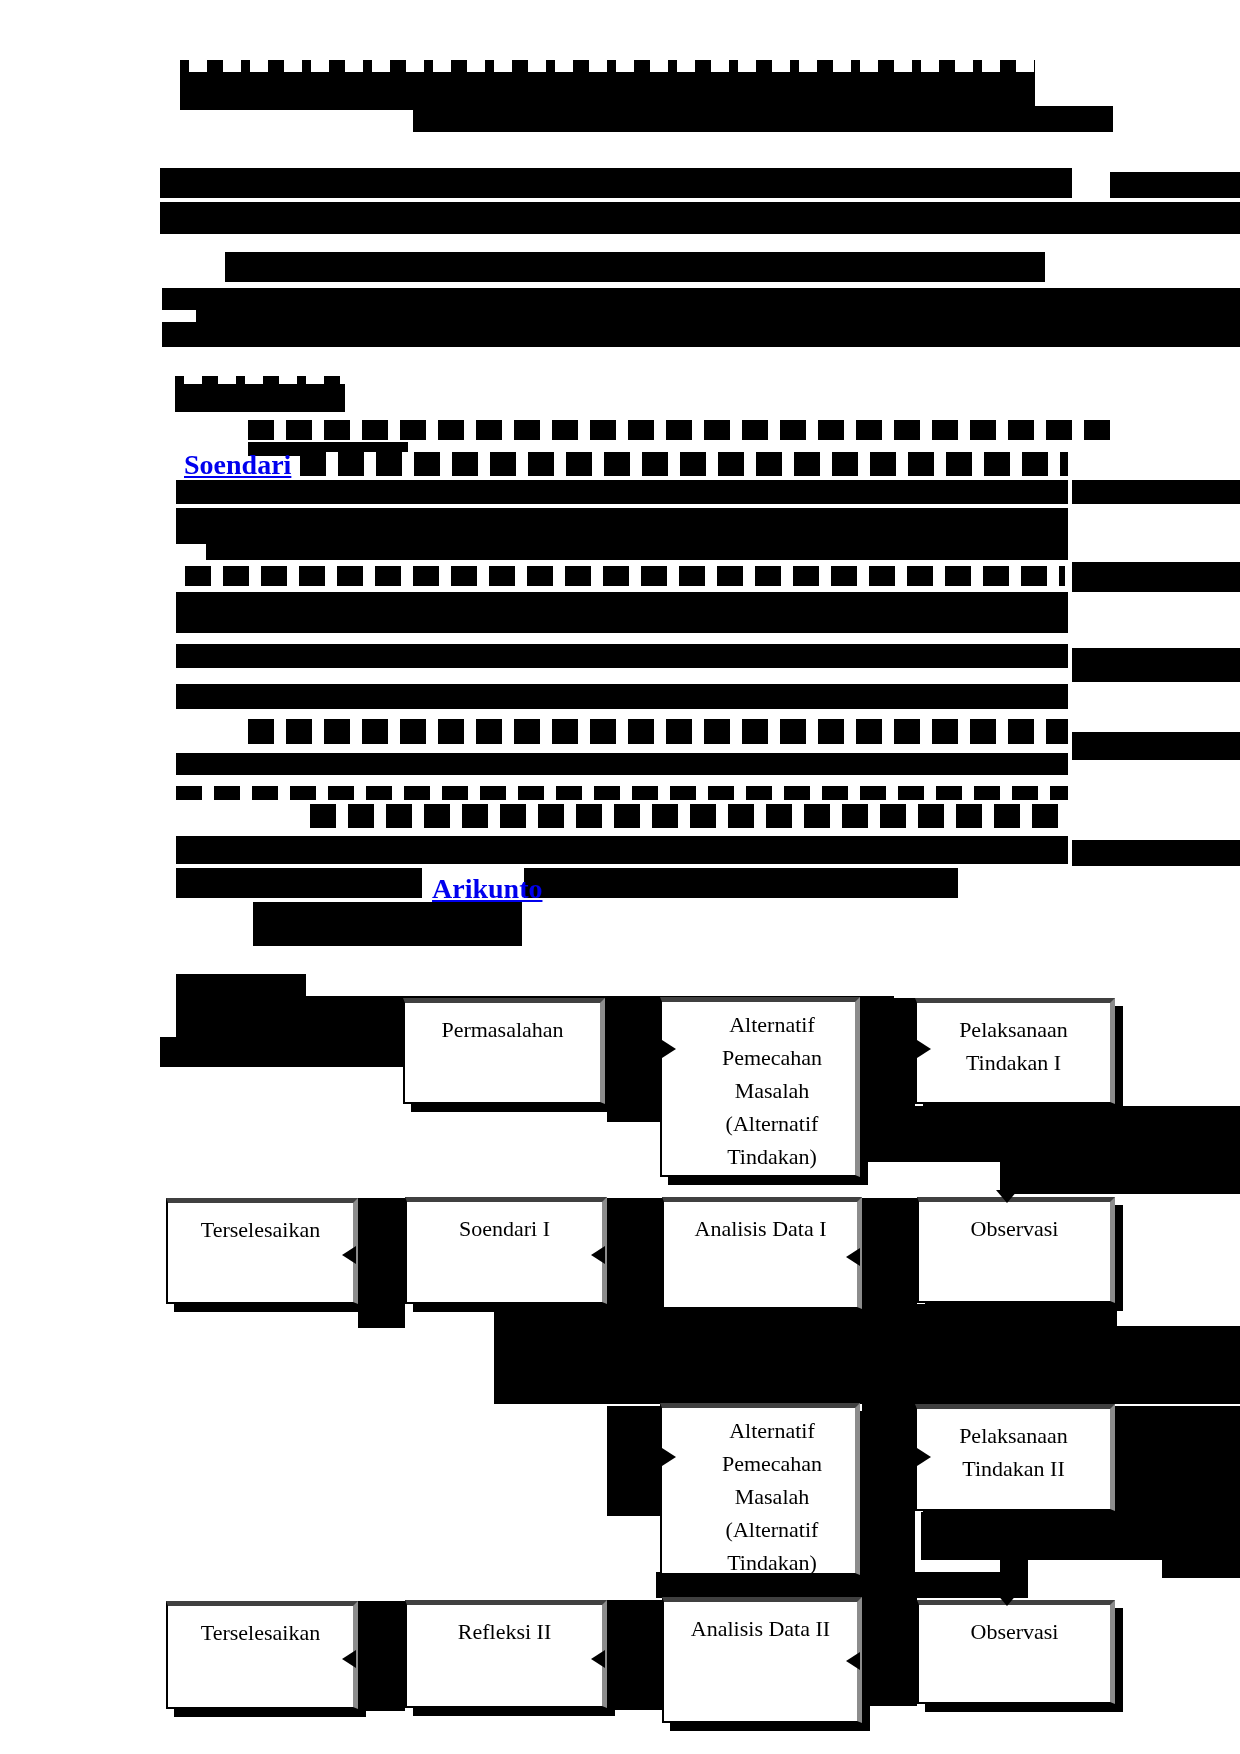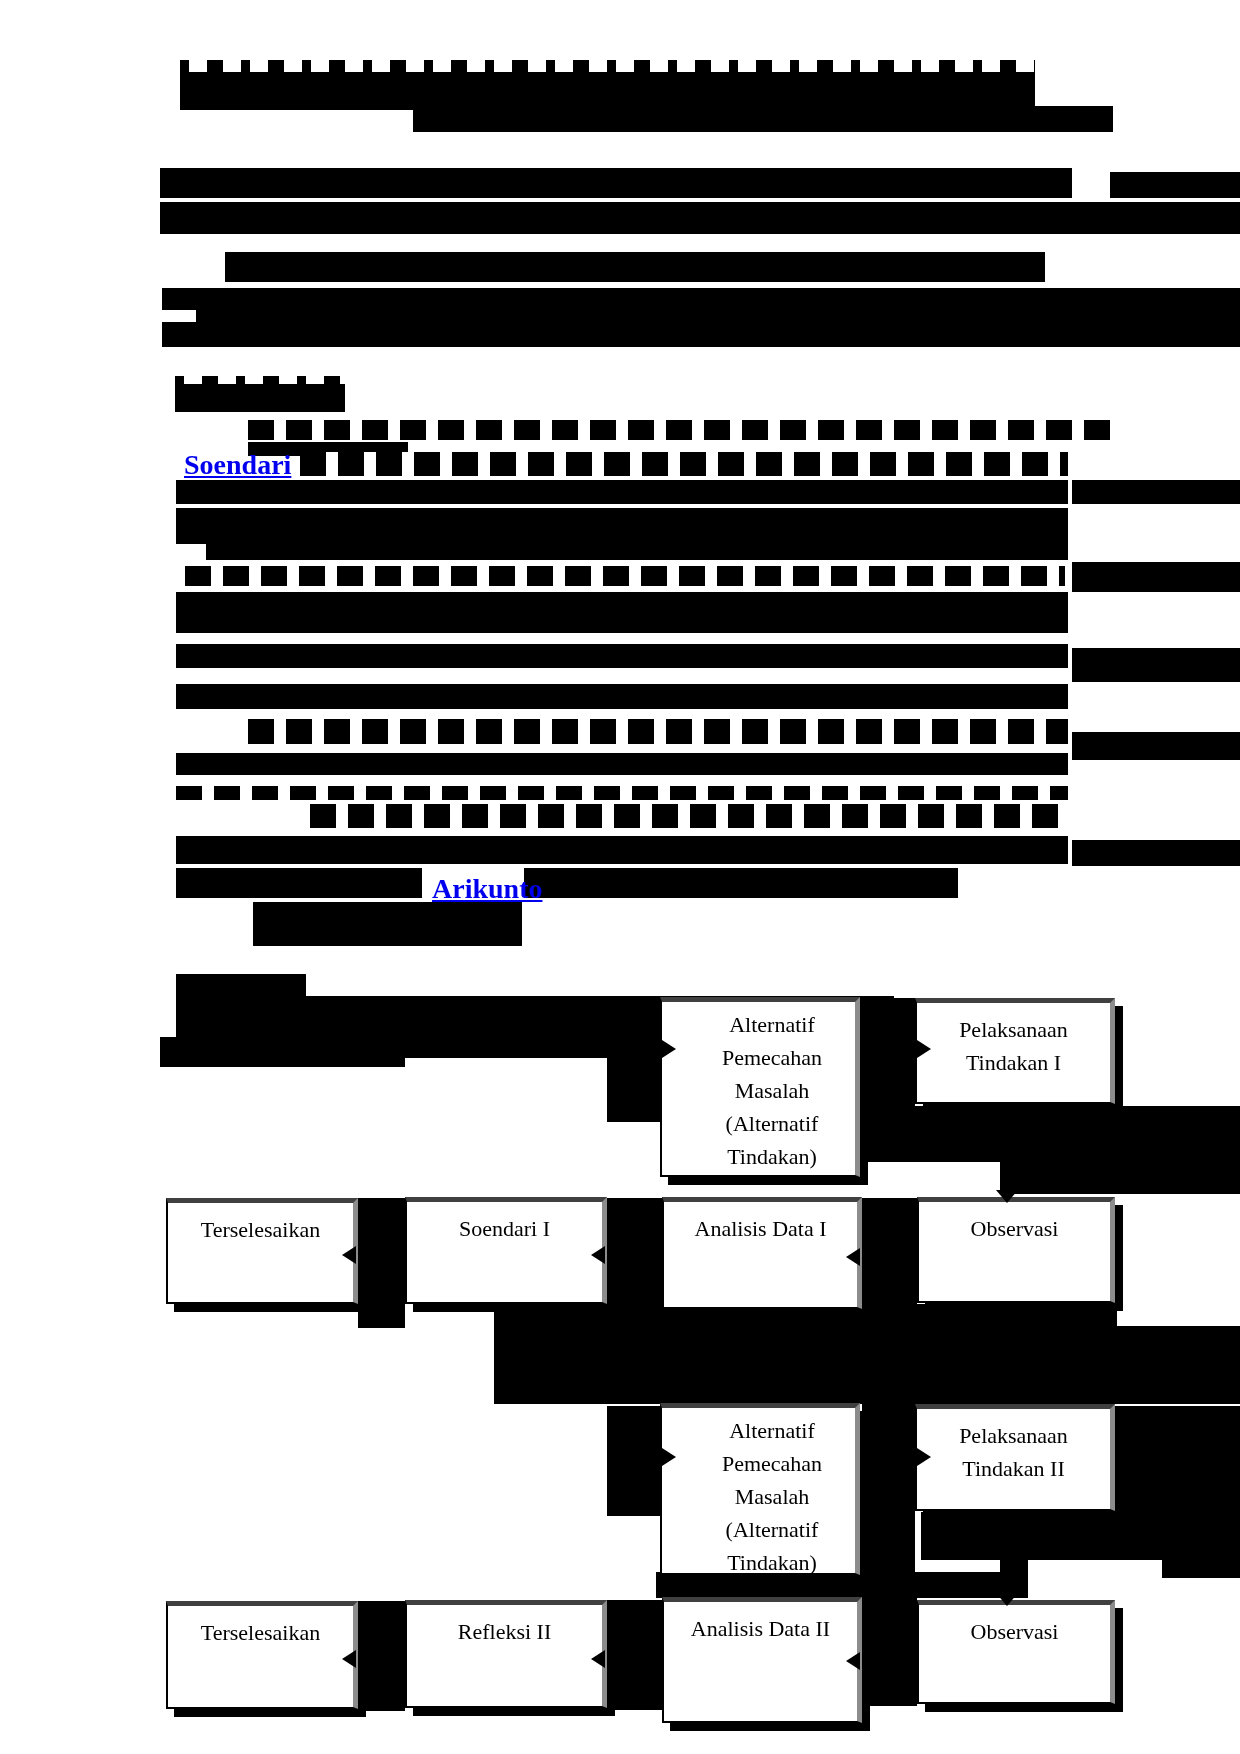--- a/index.html
+++ b/index.html
@@ -76,20 +76,23 @@
   <div class="rb" style="left:253px;top:902px;width:269px;height:44px"></div>
   <div class="rb" style="left:176px;top:974px;width:130px;height:52px"></div>
   <div class="rb" style="left:176px;top:996px;width:718px;height:62px"></div>
 
   <div class="rb" style="left:160px;top:1037px;width:245px;height:30px"></div>
   <div class="rb" style="left:607px;top:998px;width:53px;height:124px"></div>
   <div class="rb" style="left:862px;top:998px;width:53px;height:164px"></div>
   <div class="rb" style="left:858px;top:1106px;width:382px;height:56px"></div>
   <div class="rb" style="left:1000px;top:1162px;width:240px;height:32px"></div>
 
+  <div class="fcbox" style="left:403px;top:998px;width:202px;height:106px">
+    <div class="lbl">Permasalahan</div>
+  </div>
   <div class="fcbox tall" style="left:660px;top:997px;width:200px;height:180px">
     <div class="lbl">Alternatif Pemecahan Masalah (Alternatif Tindakan)</div>
   </div>
   <div class="fcbox" style="left:915px;top:998px;width:200px;height:106px">
     <div class="lbl">Pelaksanaan Tindakan I</div>
   </div>
 
   <div class="ah ah-r" style="left:662px;top:1040px"></div>
   <div class="ah ah-r" style="left:917px;top:1040px"></div>
   <div class="ah ah-d" style="left:996px;top:1190px"></div>

